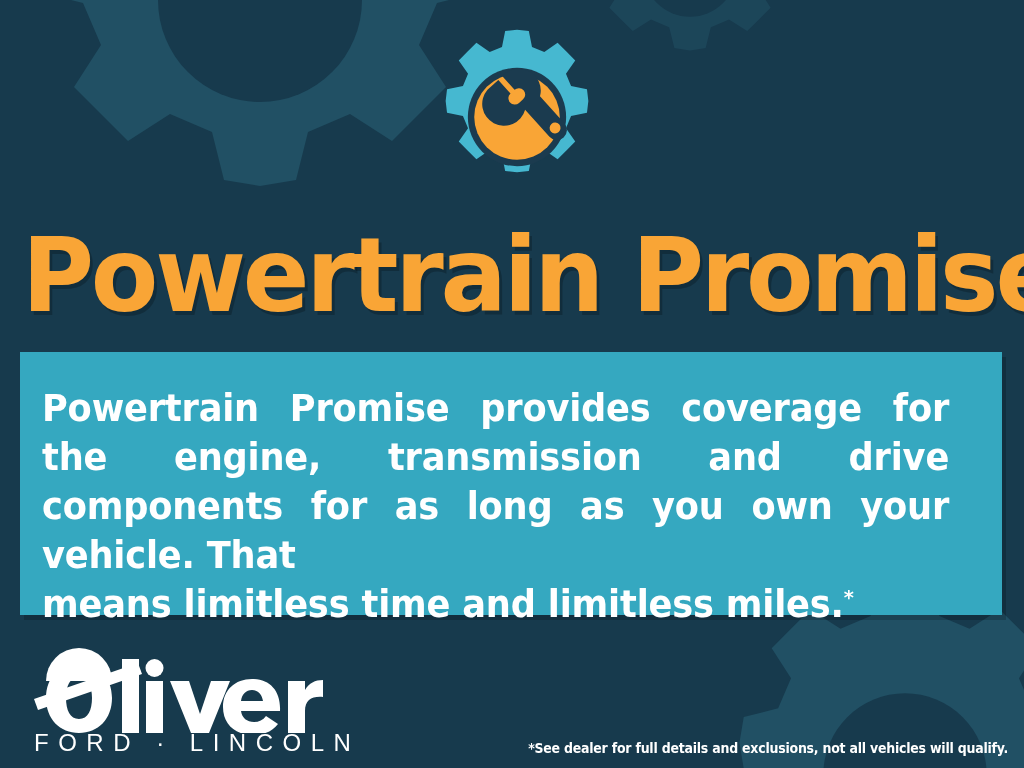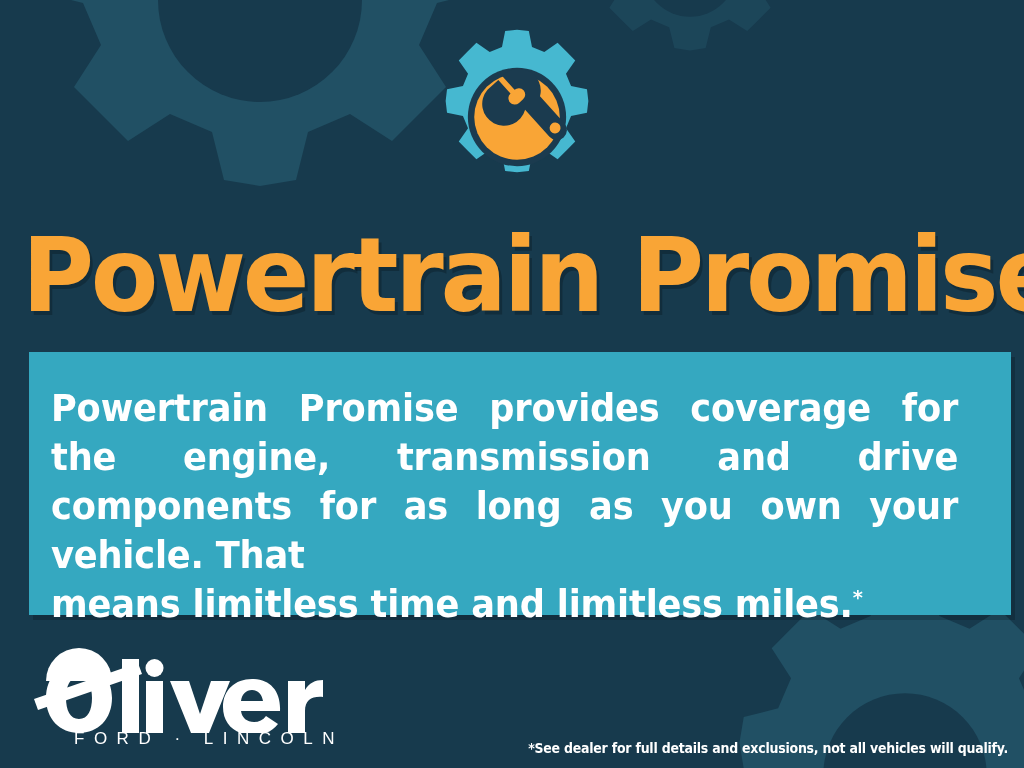--- a/index.html
+++ b/index.html
@@ -67,21 +67,20 @@
 
   
   .panel {
     position: absolute;
     left: 20px;
     top: 352px;
     width: 982px;
     height: 263px;
     background: #35a8c0;
     box-shadow: 4px 5px 0 rgba(0,0,0,0.18);
-    margin-left: 9px;
   }
   .panel-text {
     position: absolute;
     left: 22px;
     top: 32px;
     width: 940px;
     color: #ffffff;
     font-family: "DejaVu Sans", sans-serif;
     font-weight: bold;
     font-size: 36.5px;
@@ -109,25 +108,24 @@
     width: 300px;
     height: 112px;
   }
   .logo-mark { position: absolute; left: 0; top: 0; }
   .logo-sub {
     position: absolute;
     left: 4px;
     top: 88px;
     color: #ffffff;
     font-family: "Liberation Sans", sans-serif;
-    font-size: 17px;
+    font-size: 24px;
     font-weight: 400;
     letter-spacing: 9.5px;
     white-space: nowrap;
-    margin-left: 40px;
   }
 
   
   .disclaimer {
     position: absolute;
     right: 16px;
     bottom: 12px;
     color: #ffffff;
     font-family: "DejaVu Sans", sans-serif;
     font-weight: bold;

